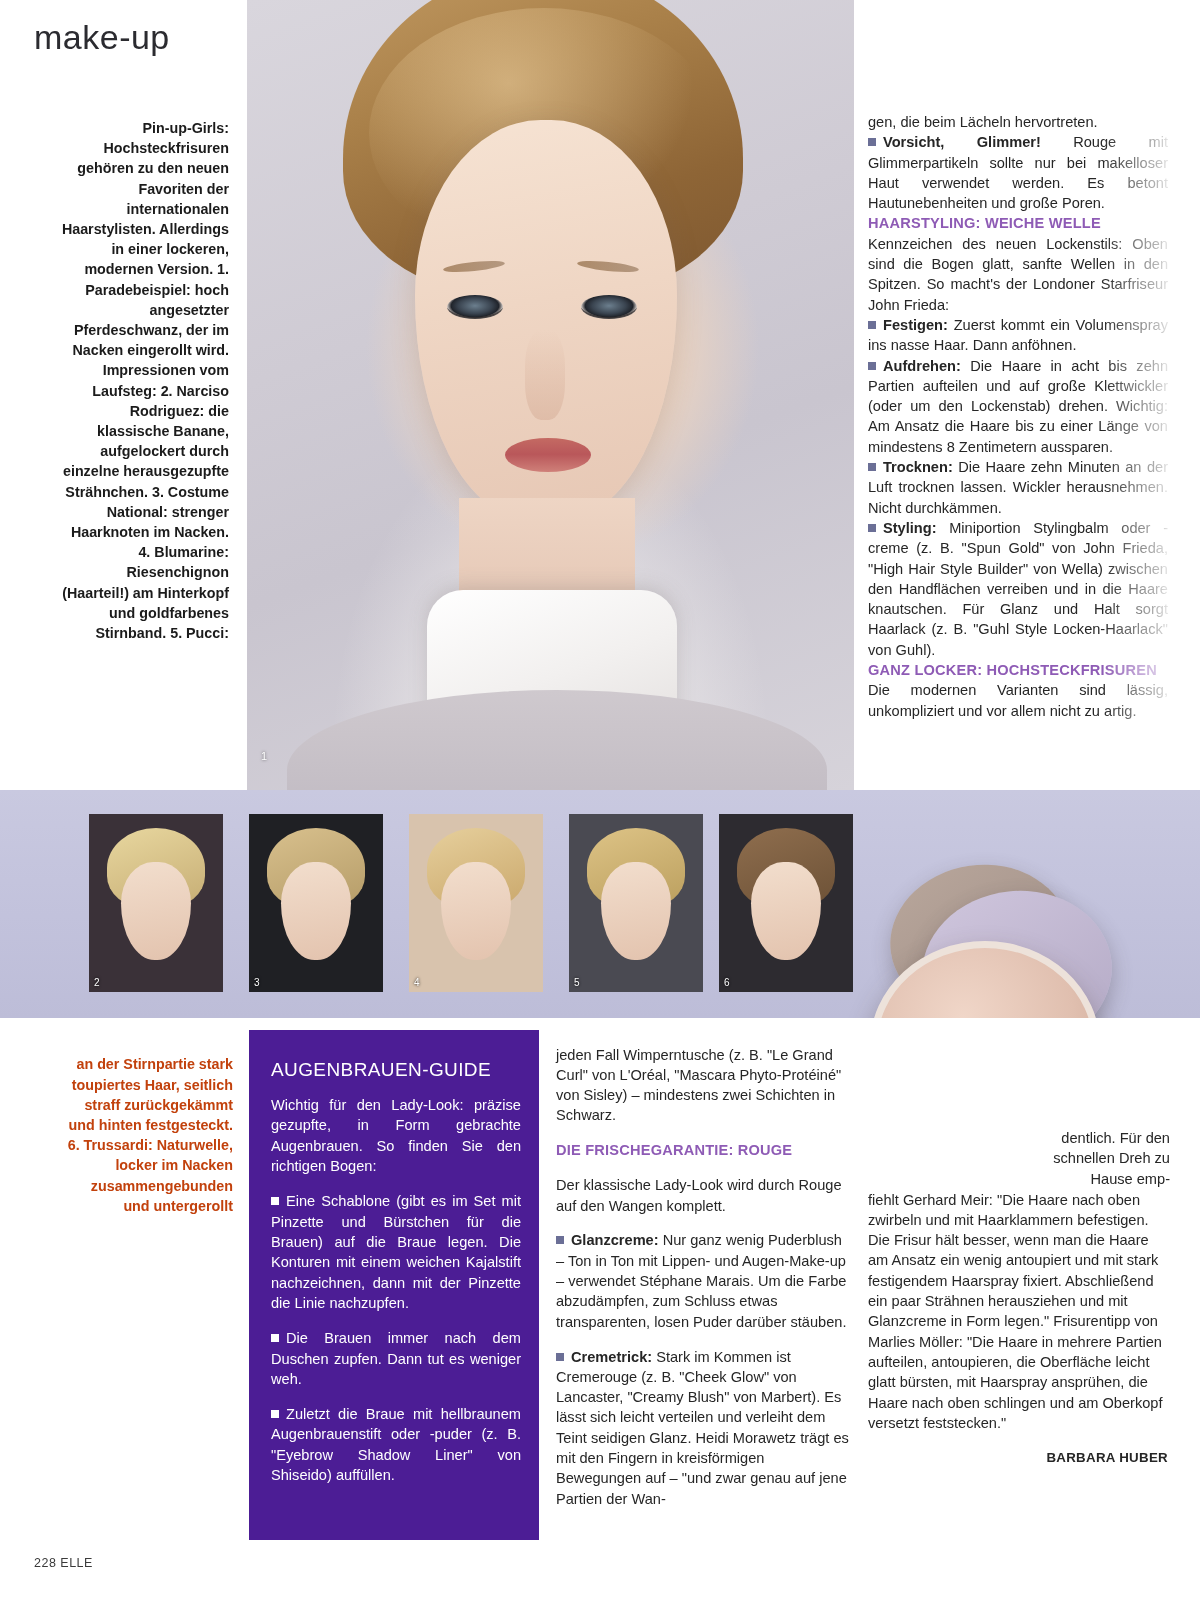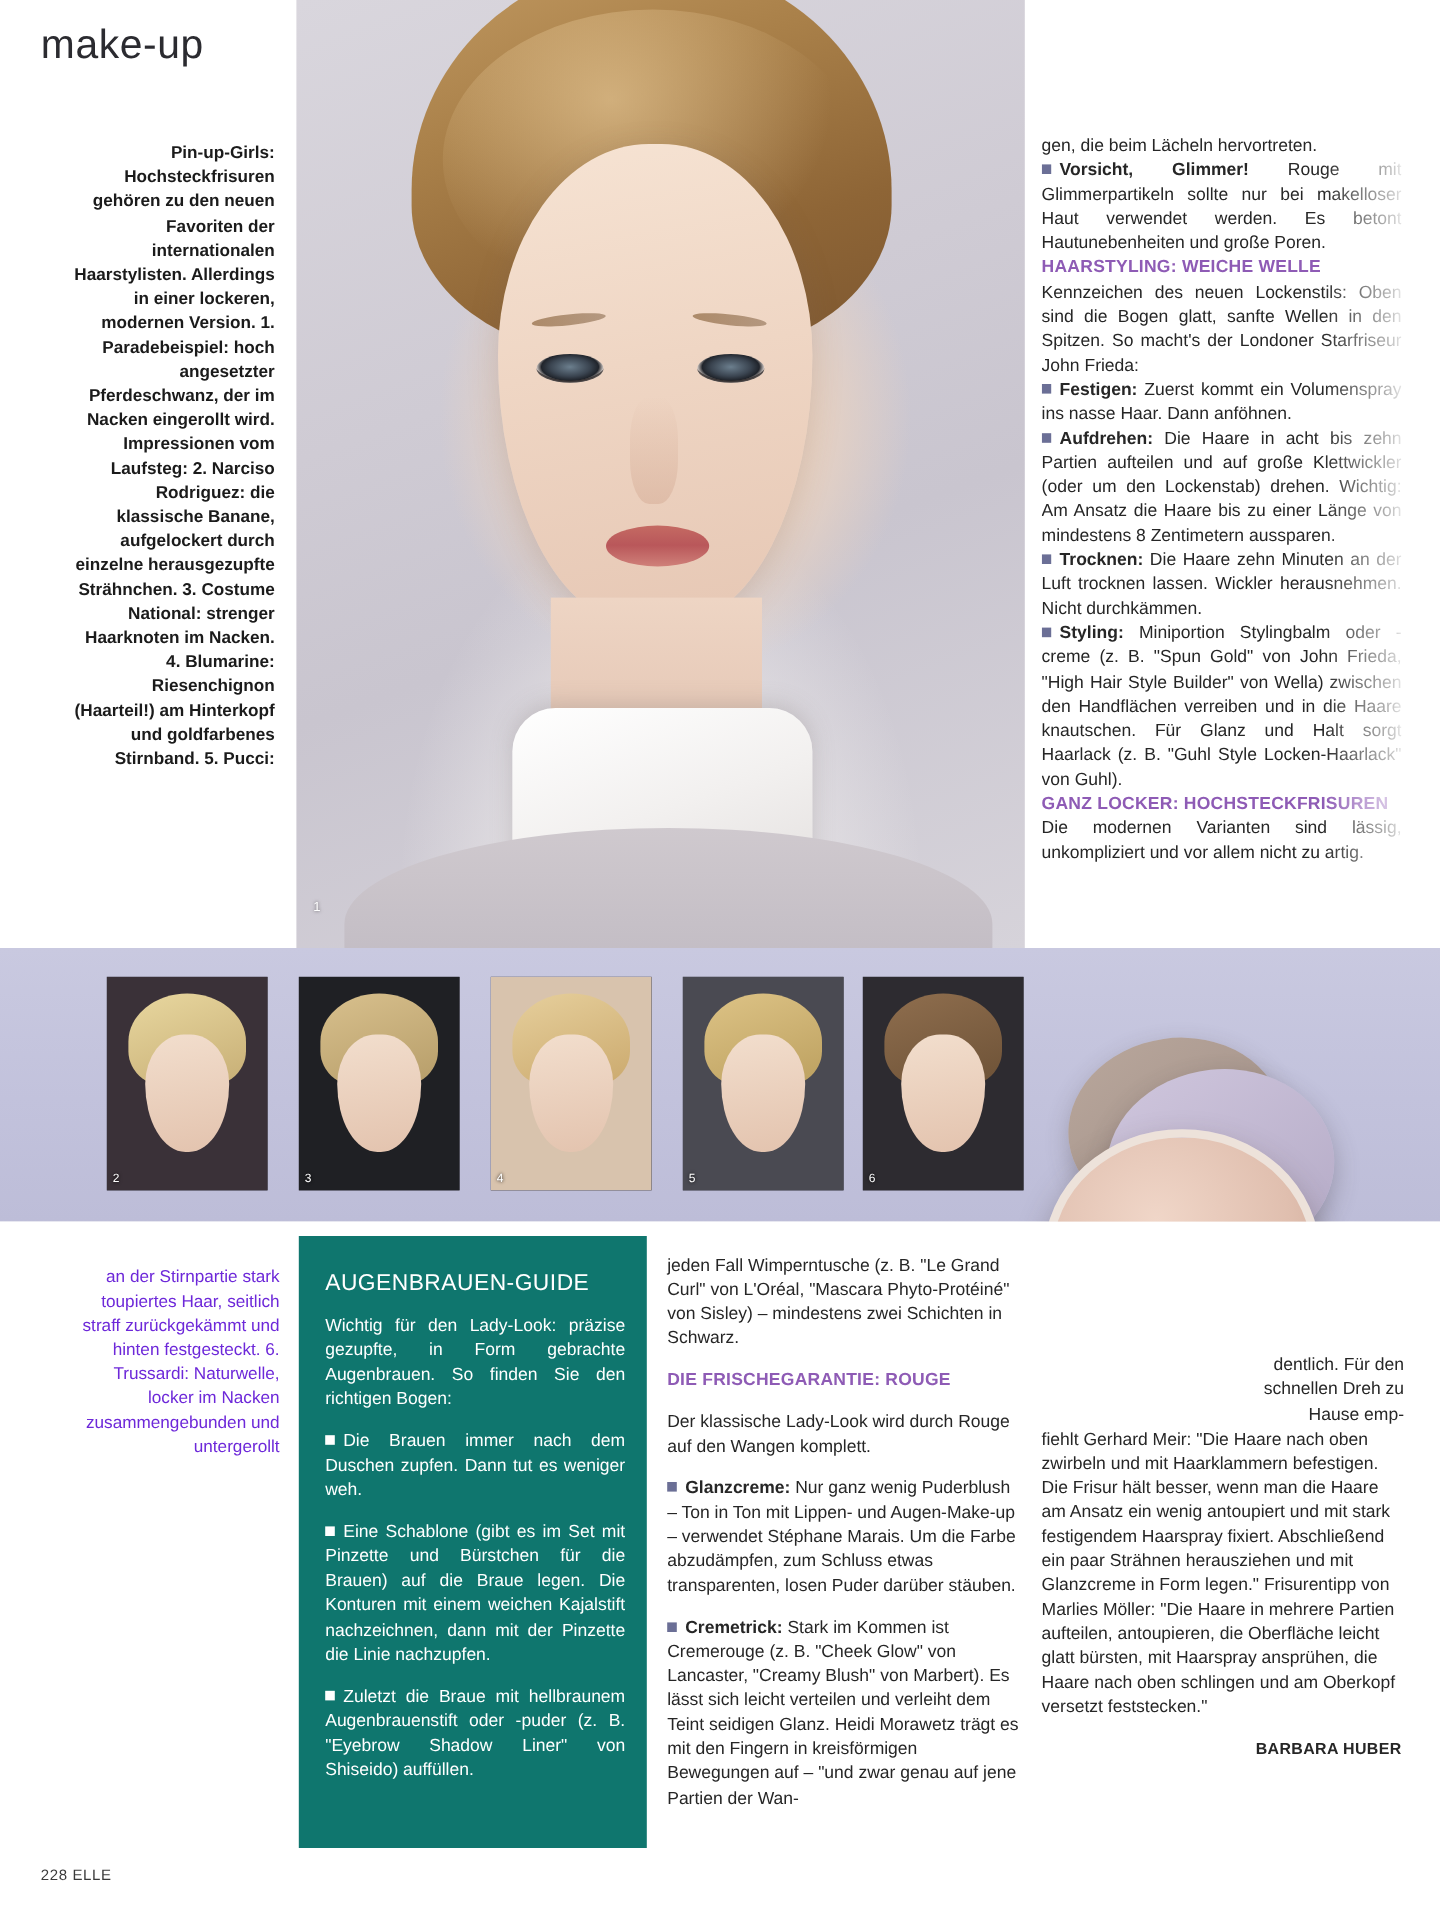--- a/index.html
+++ b/index.html
@@ -129,25 +129,25 @@
     background:linear-gradient(150deg,#cfc6dd,#b4aac6);transform:rotate(-6deg);
     box-shadow:0 8px 20px rgba(70,60,70,.3);}
   .disc.d3{left:10px;top:96px;width:216px;height:196px;
     background:radial-gradient(ellipse at 40% 35%, #f0d6c8, #e0bfaf 60%, #caa594);
     box-shadow:0 12px 26px rgba(70,55,50,.35);border:7px solid #ede2da;}
 
   
   .lower{position:absolute;left:0;top:1018px;width:1200px;height:582px;background:#fff;}
   .ll-col{
     position:absolute;left:63px;top:1040px;width:170px;text-align:right;
-    font-weight:normal;font-size:14.3px;line-height:20.2px;color:#6d28d9;
+    font-weight:bold;font-size:14.3px;line-height:20.2px;color:#c2410c;
   }
   .purple-box{
     position:absolute;left:249px;top:1030px;width:290px;height:510px;
-    background:#0f766e;
+    background:#4c1d95;
   }
   .purple-box .inner{
     position:absolute;left:22px;top:30px;width:250px;
     color:#ffffff;font-size:14.6px;line-height:20.4px;text-align:justify;
   }
   .pb-title{font-size:19px;letter-spacing:.4px;margin-bottom:11px;color:#fff;}
   .sq.white{background:#ffffff;}
   .mid-col{position:absolute;left:556px;top:1030px;width:295px;}
   .right-low{position:absolute;left:868px;top:1135px;width:300px;}
   .frag{
@@ -251,24 +251,24 @@
 
   <div class="ll-col body-text">
     <p>an der Stirnpartie stark toupiertes Haar, seitlich straff zurückgekämmt und hinten festgesteckt. 6. Trussardi: Naturwelle, locker im Nacken zusammengebunden und untergerollt</p>
   </div>
 
   <div class="purple-box">
     <div class="inner">
       <div class="pb-title">AUGENBRAUEN-GUIDE</div>
       <p>Wichtig für den Lady-Look: präzise gezupfte, in Form gebrachte Augenbrauen. So finden Sie den richtigen Bogen:</p>
       <p style="margin-top:13px">
-        <span class="sq white"></span><span>Die Brauen immer nach dem Duschen zupfen. Dann tut es weniger weh.</span>
+        <span class="sq white"></span><span>Eine Schablone (gibt es im Set mit Pinzette und Bürstchen für die Brauen) auf die Braue legen. Die Konturen mit einem weichen Kajalstift nachzeichnen, dann mit der Pinzette die Linie nachzupfen.</span>
       </p>
       <p style="margin-top:13px">
-        <span class="sq white"></span><span>Eine Schablone (gibt es im Set mit Pinzette und Bürstchen für die Brauen) auf die Braue legen. Die Konturen mit einem weichen Kajalstift nachzeichnen, dann mit der Pinzette die Linie nachzupfen.</span>
+        <span class="sq white"></span><span>Die Brauen immer nach dem Duschen zupfen. Dann tut es weniger weh.</span>
       </p>
       <p style="margin-top:13px">
         <span class="sq white"></span><span>Zuletzt die Braue mit hellbraunem Augenbrauenstift oder -puder (z. B. "Eyebrow Shadow Liner" von Shiseido) auffüllen.</span>
       </p>
     </div>
   </div>
 
   <div class="mid-col body-text">
     <p>jeden Fall Wimperntusche (z. B. "Le Grand Curl" von L'Oréal, "Mascara Phyto-Protéiné" von Sisley) – mindestens zwei Schichten in Schwarz.</p>
     <p class="subhead">DIE FRISCHEGARANTIE: ROUGE</p>

